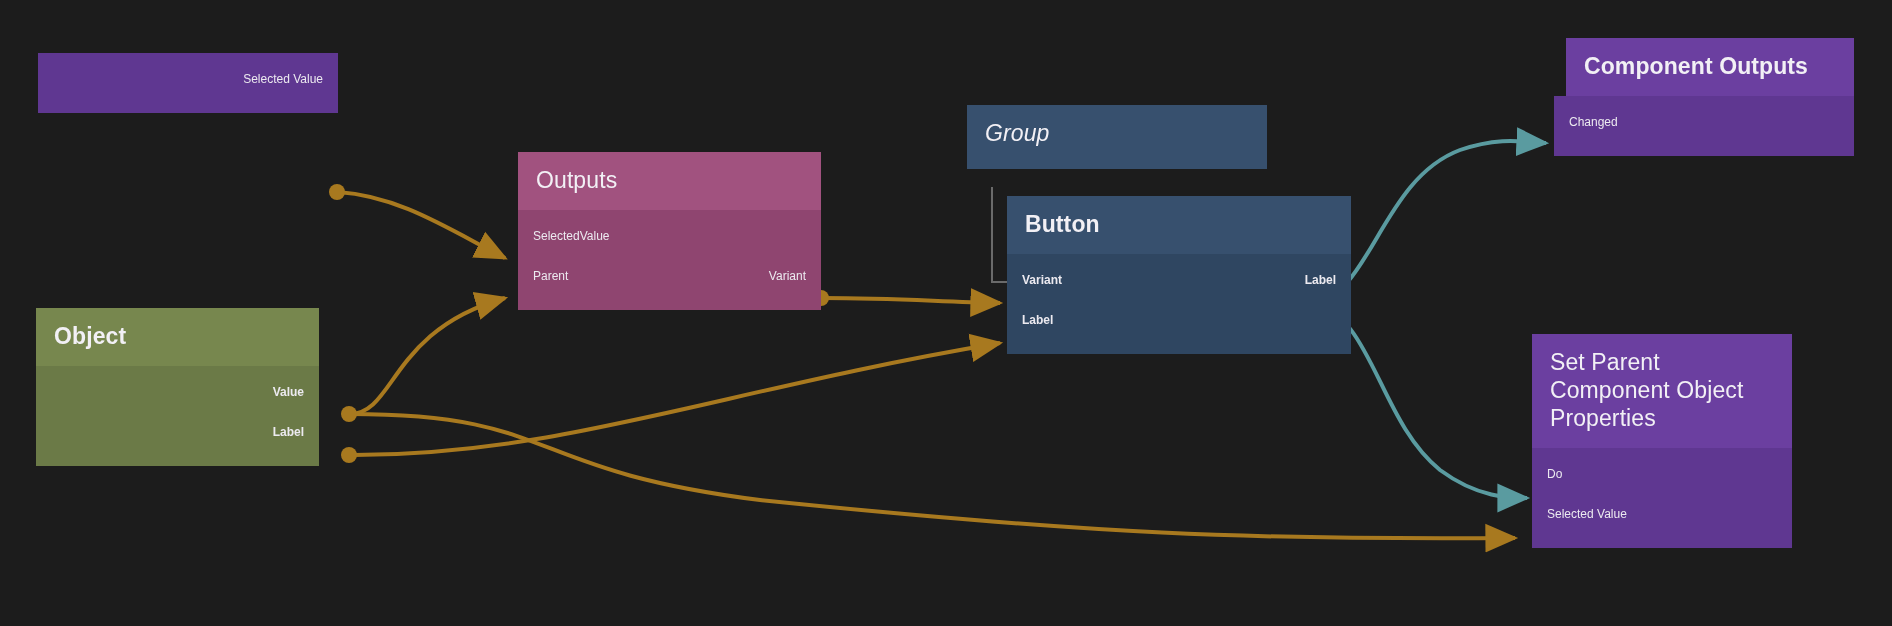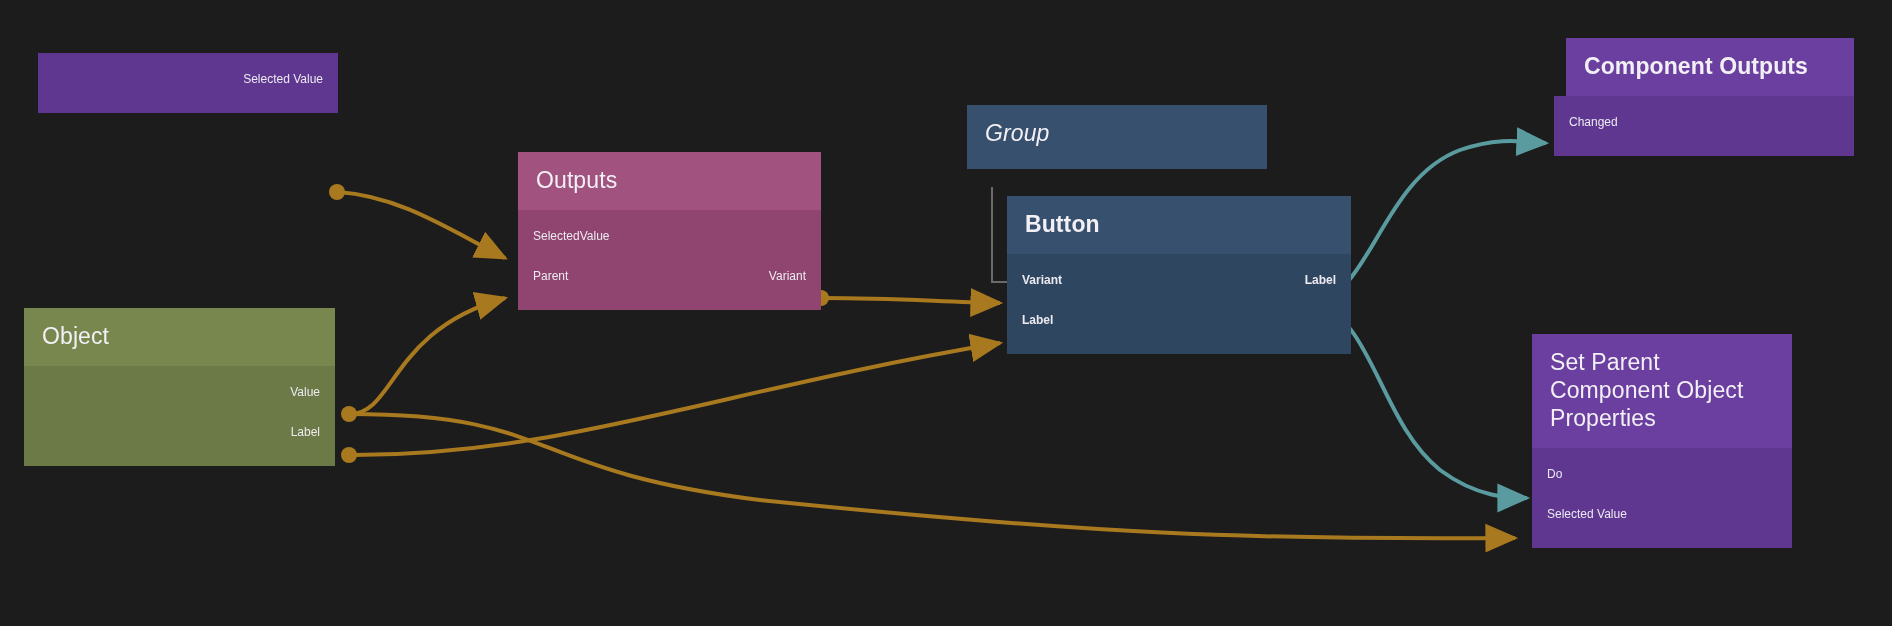--- a/index.html
+++ b/index.html
@@ -121,21 +121,21 @@
   <div class="group-bracket" style="left:991px; top:187px; width:18px; height:94px;"></div>
 
   <div class="node n-purple" style="left:38px; top:53px; width:300px;">
     <div class="node-body">
       <div class="port-row out">
         <span>Selected Value</span>
       </div>
     </div>
   </div>
 
-  <div class="node n-olive" style="left:24px; top:308px; width:311px;">
+  <div class="node n-olive" style="left:36px; top:308px; width:283px;font-weight:bold;">
     <div class="node-header">Object</div>
     <div class="node-body">
       <div class="port-row out">
         <span>Value</span>
       </div>
       <div class="port-row out">
         <span>Label</span>
       </div>
     </div>
   </div>

